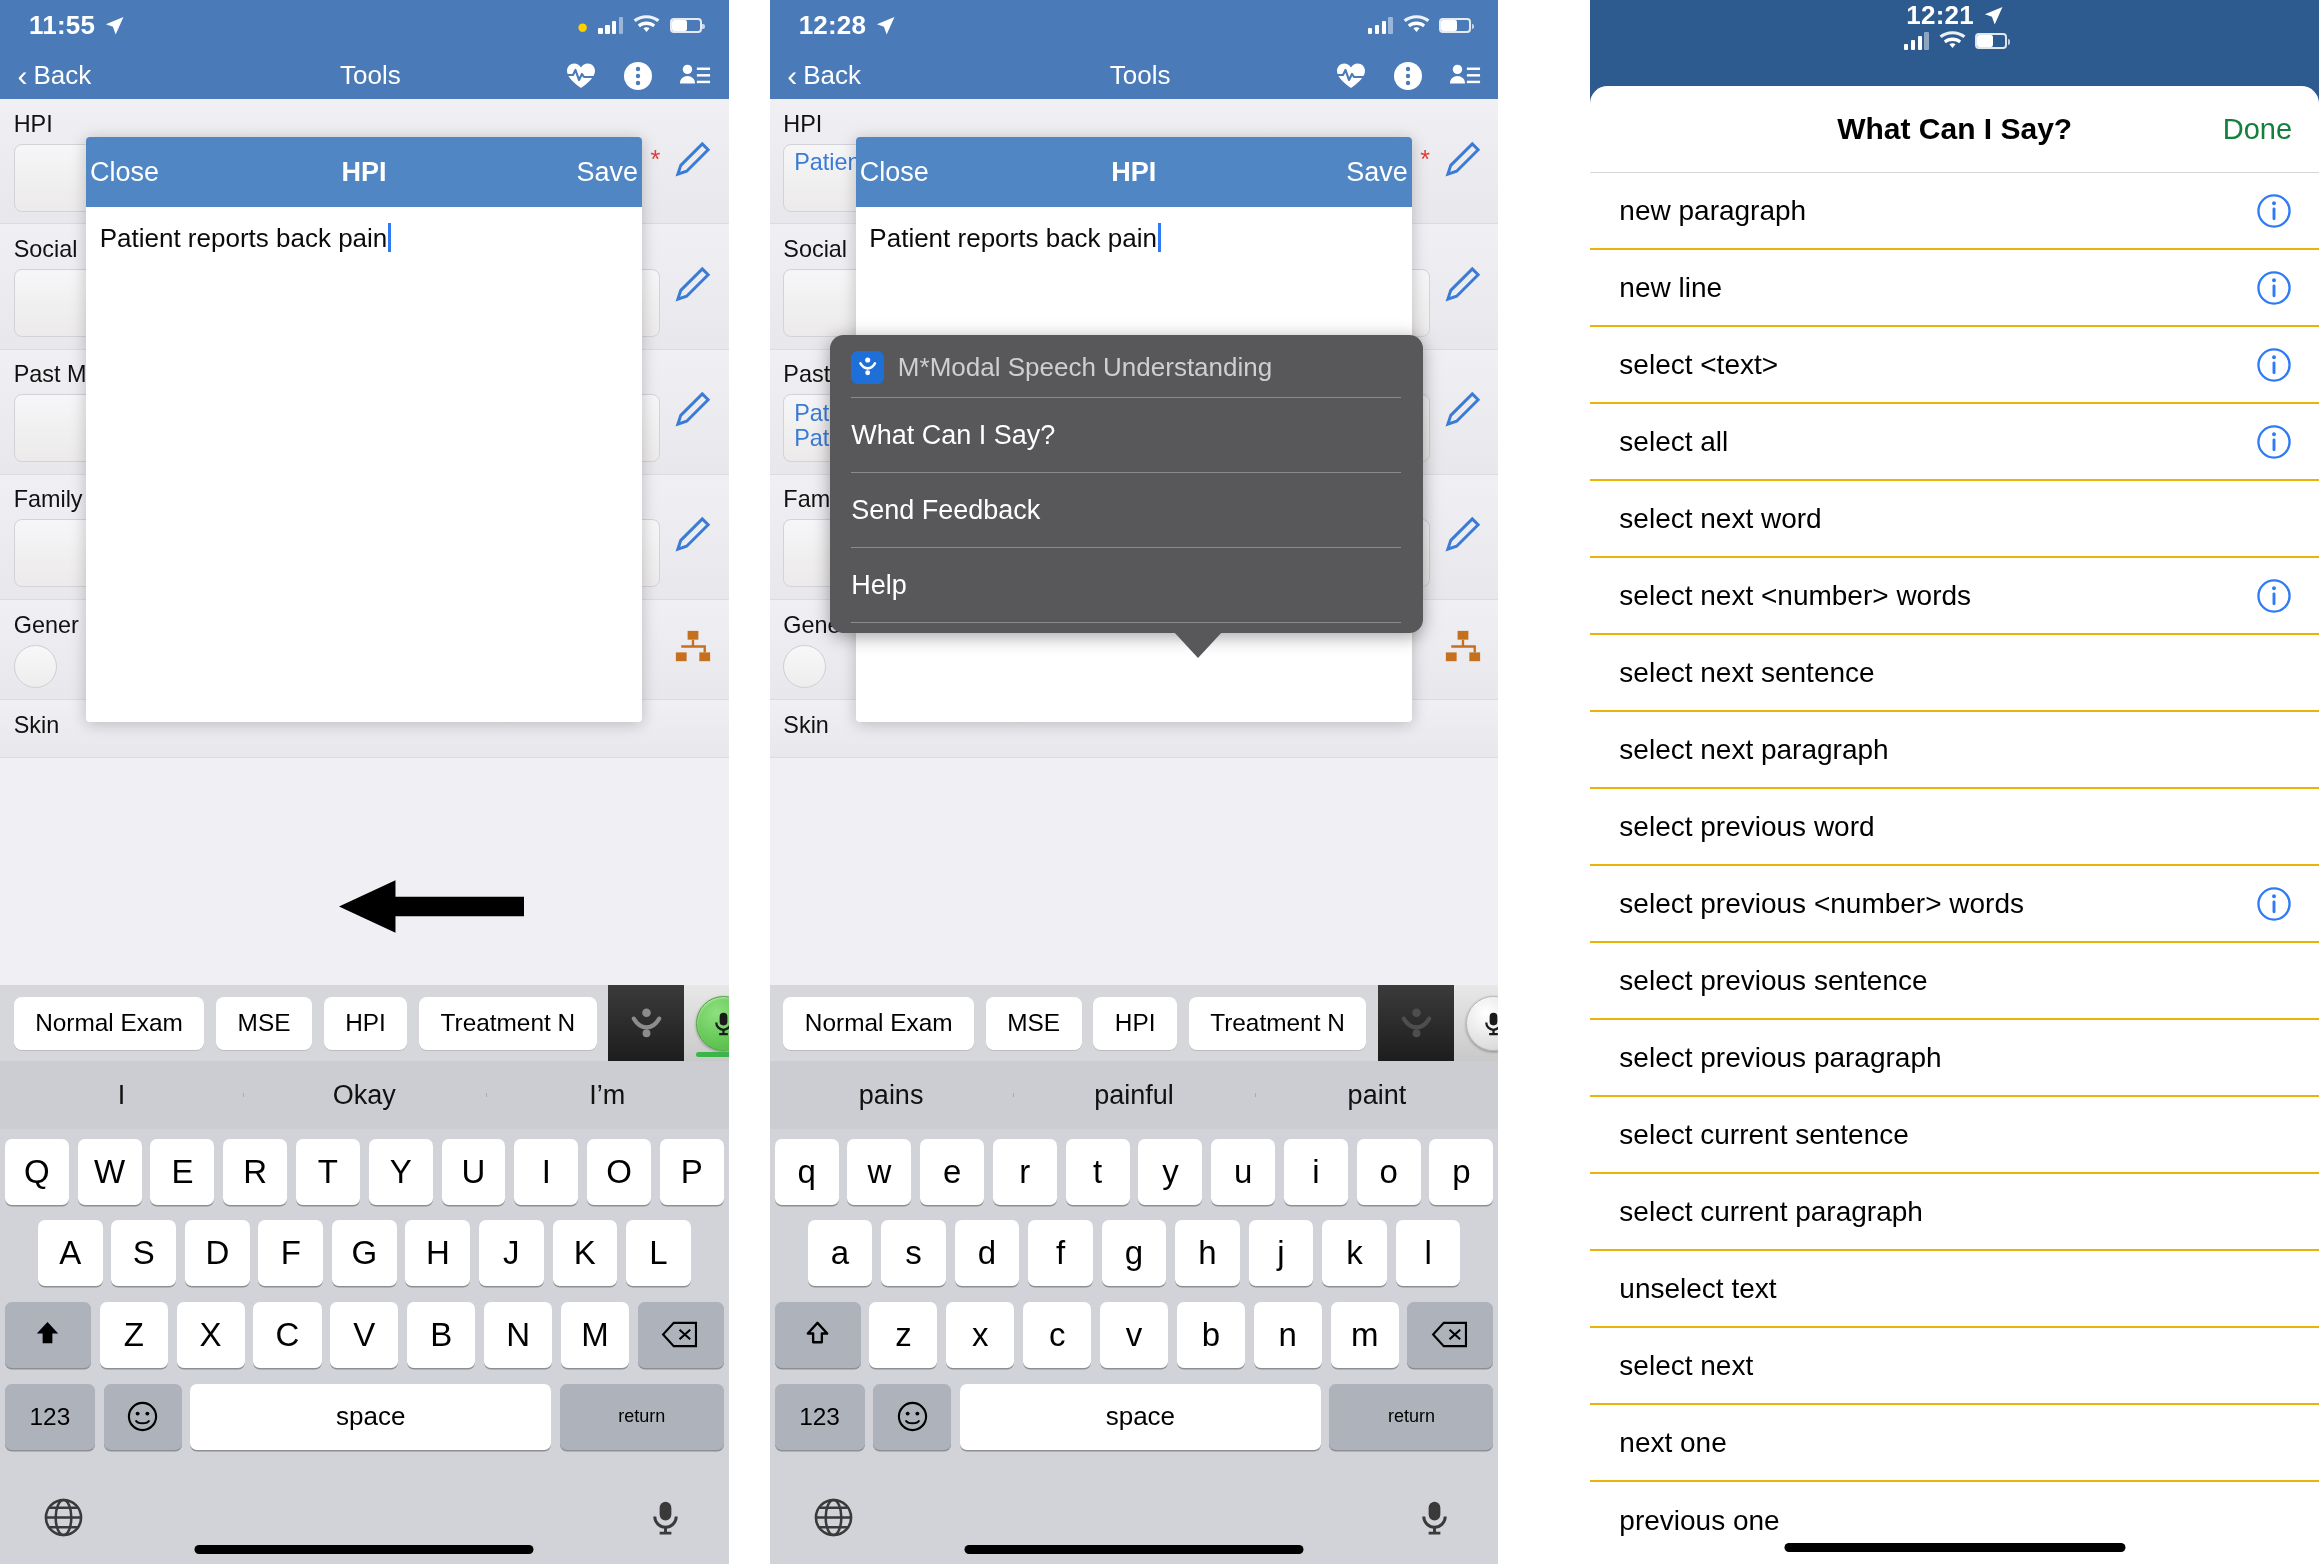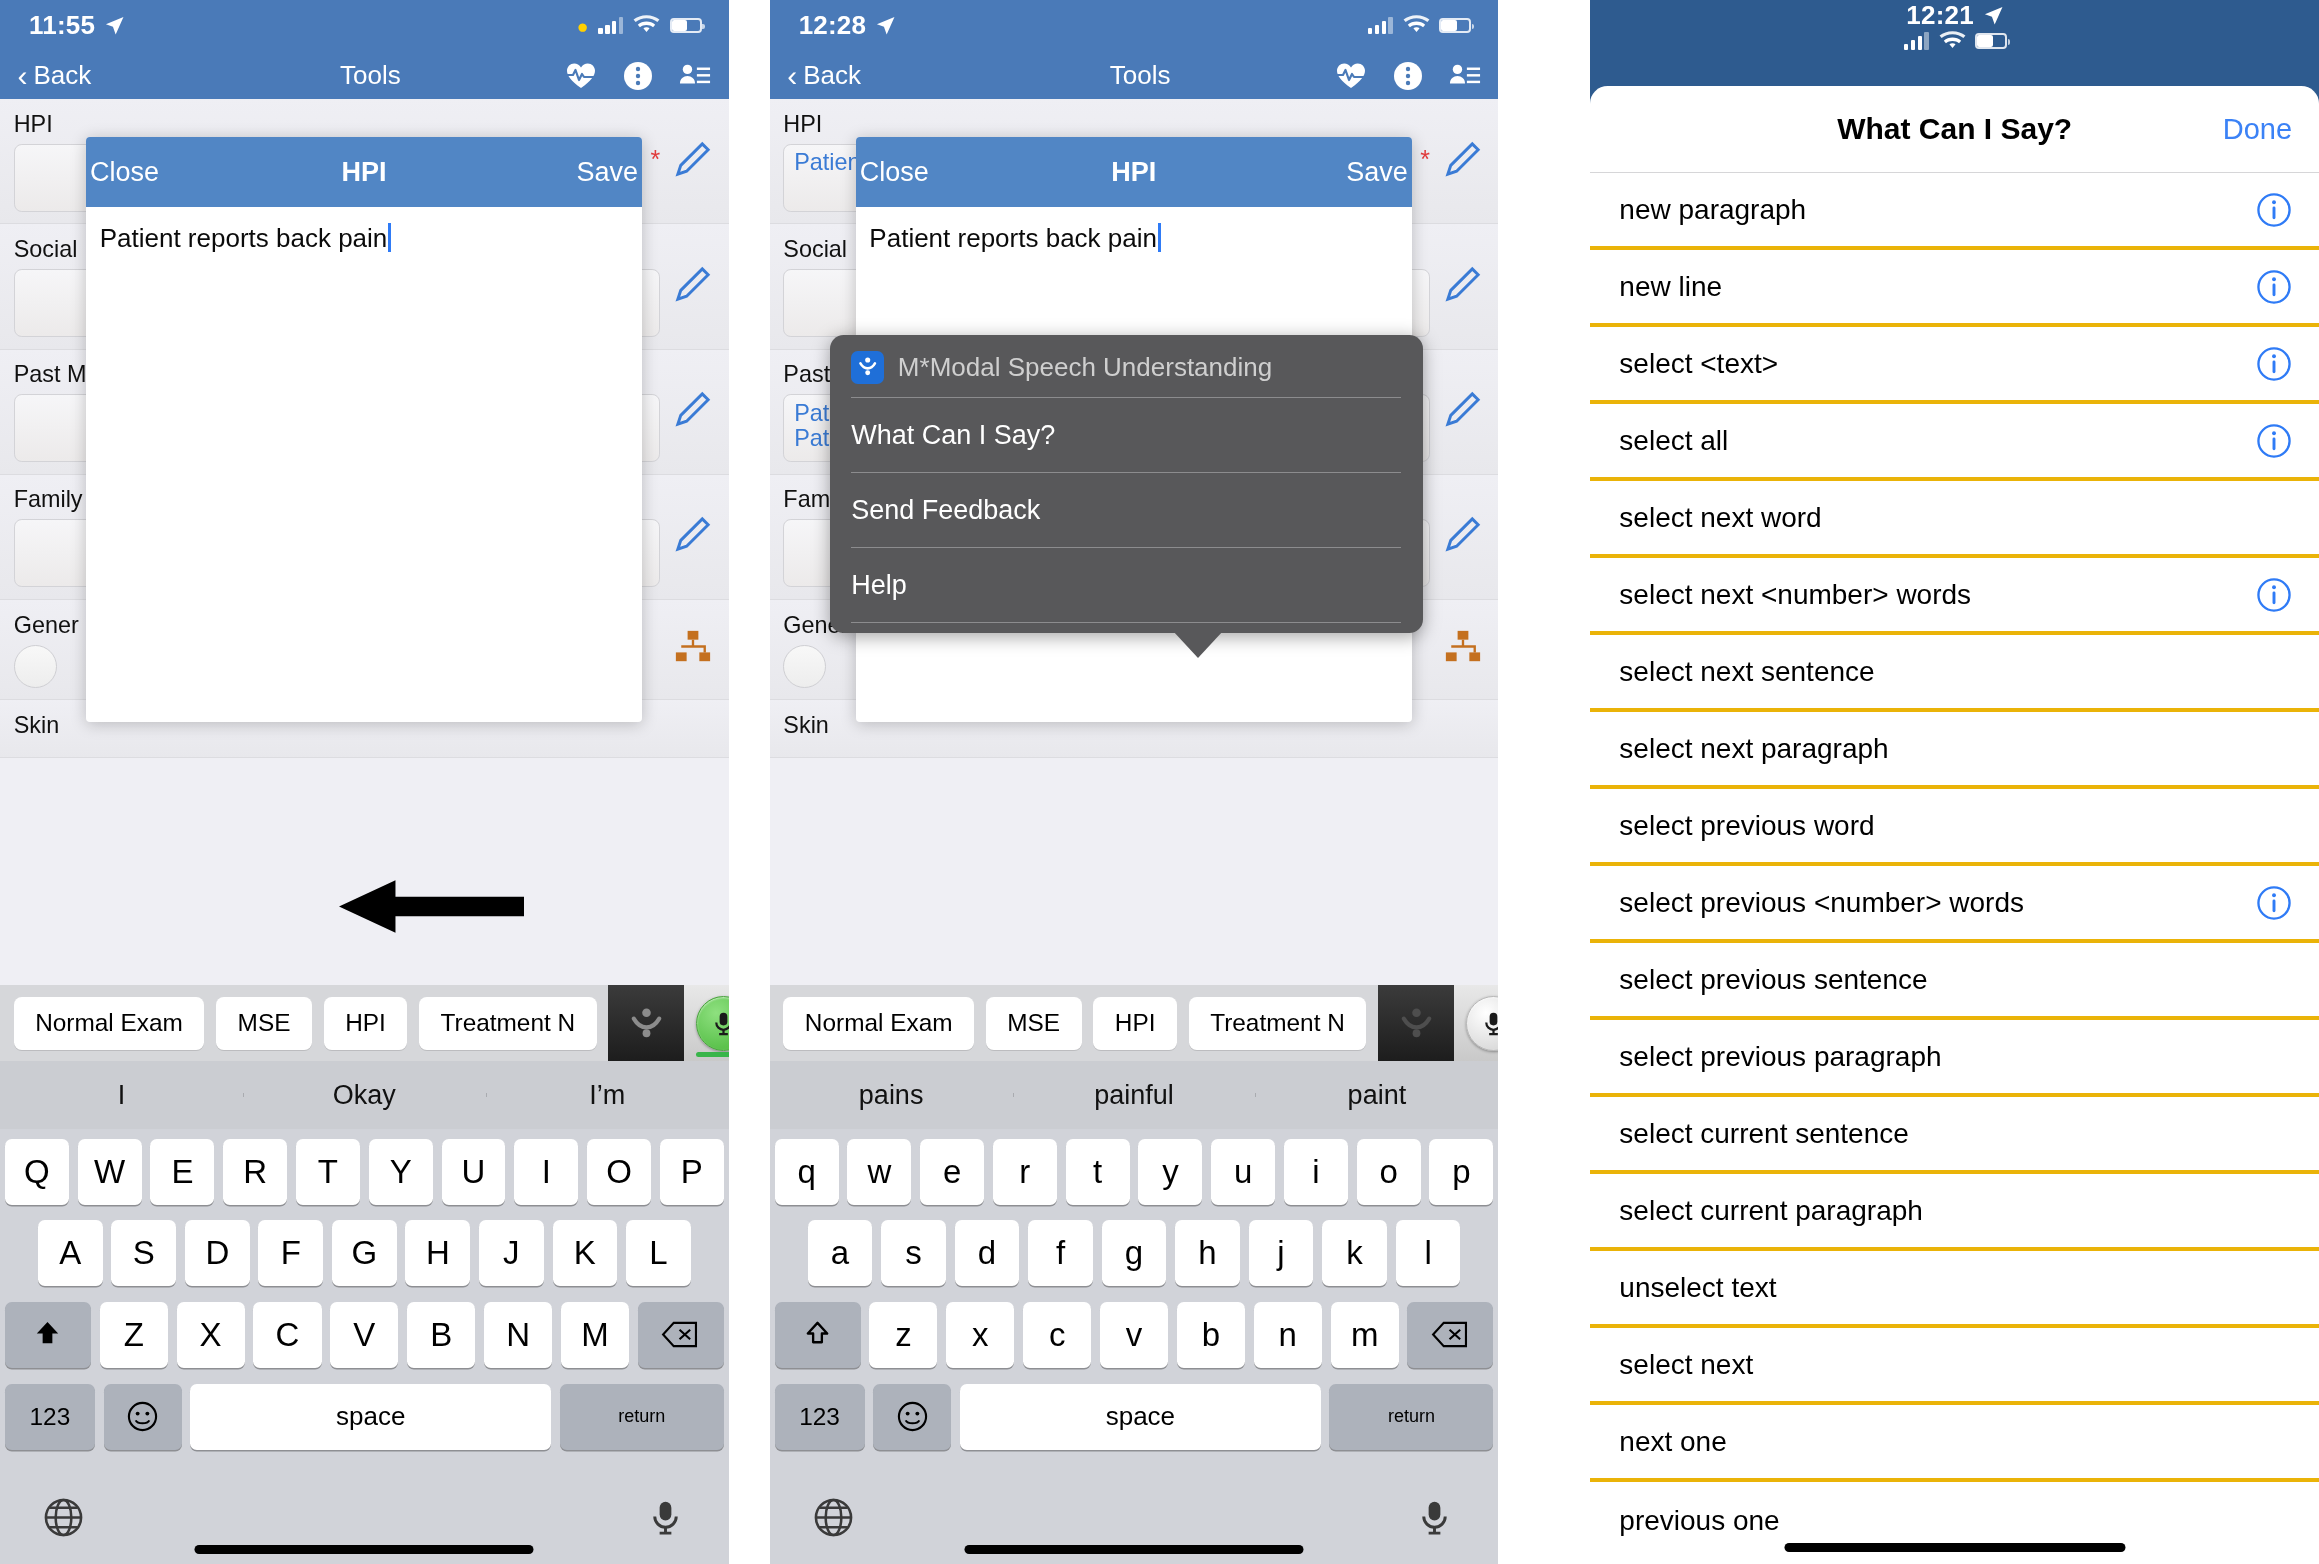--- a/index.html
+++ b/index.html
@@ -122,24 +122,24 @@
   .globe-row { height:105px; display:flex; align-items:center; justify-content:space-between; padding:0 37px; }
   .globe-row svg { width:43px; height:43px; }
   .homebar { position:absolute; bottom:9.8px; left:50%; transform:translateX(-50%);
              width:339px; height:8.8px; background:#000; border-radius:4.9px; }
 
   
   .sheet-bg { position:absolute; inset:0; background:#2e5b8f; }
   .sheet { position:absolute; left:0; right:0; top:86px; bottom:0; background:#fff; border-radius:17.6px 17.6px 0 0; }
   .sheet-head { height:86px; display:flex; align-items:center; justify-content:center; position:relative; }
   .sheet-title { font-size:30px; font-weight:bold; color:#000; }
-  .sheet-done { position:absolute; right:27px; font-size:29px; color:#3b82f6; }
+  .sheet-done { position:absolute; right:27px; font-size:29px; color:#15803d; }
   .cmd-list { border-top:1px solid #d6d6d8; }
   .cmd-row { height:77px; display:flex; align-items:center; justify-content:space-between;
-             padding:0 27px 0 29px; border-bottom:4px solid #eab308; }
+             padding:0 27px 0 29px; border-bottom:2px solid #eab308; }
   .cmd-row:last-child{ border-bottom:none; }
   .cmd-label { font-size:28px; color:#000; }
   .info-icon { width:36px; height:36px; }
   .home-dark { position:absolute; bottom:11.7px; left:50%; transform:translateX(-50%);
                width:341px; height:9.8px; background:#000; border-radius:5.9px; }
 
   
   .pointer { position:absolute; z-index:40; }
 </style>
 </head>

